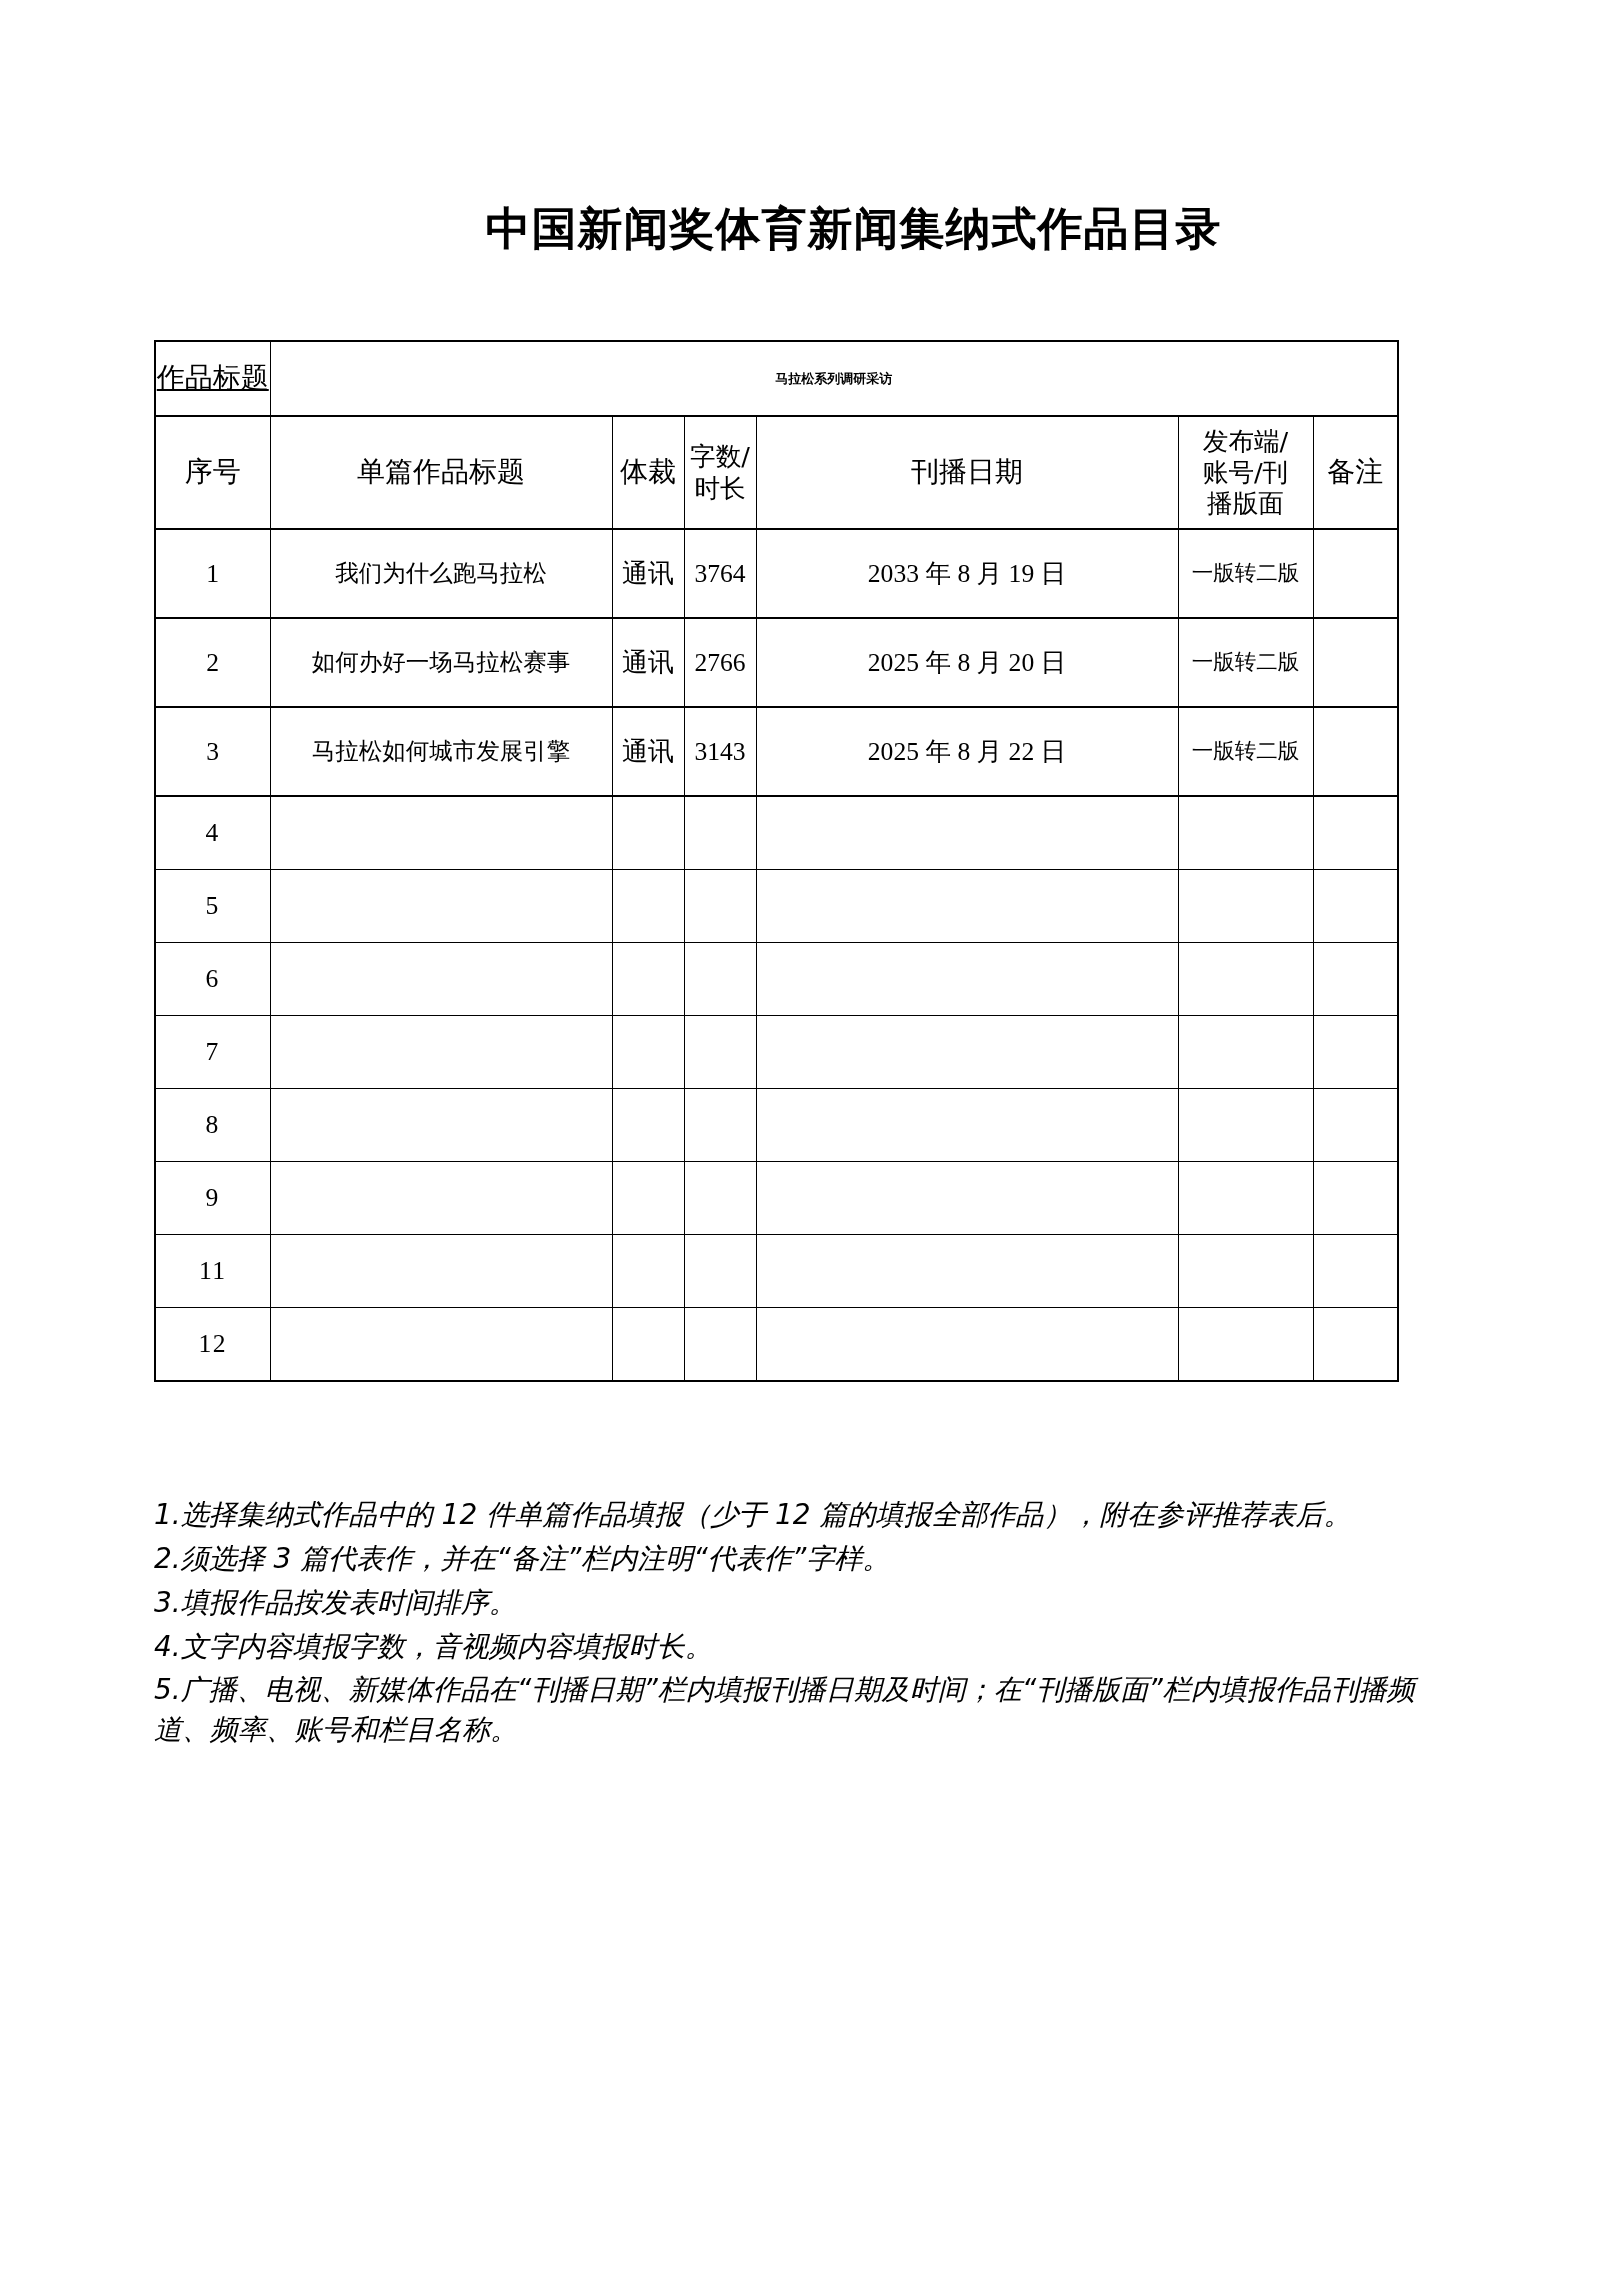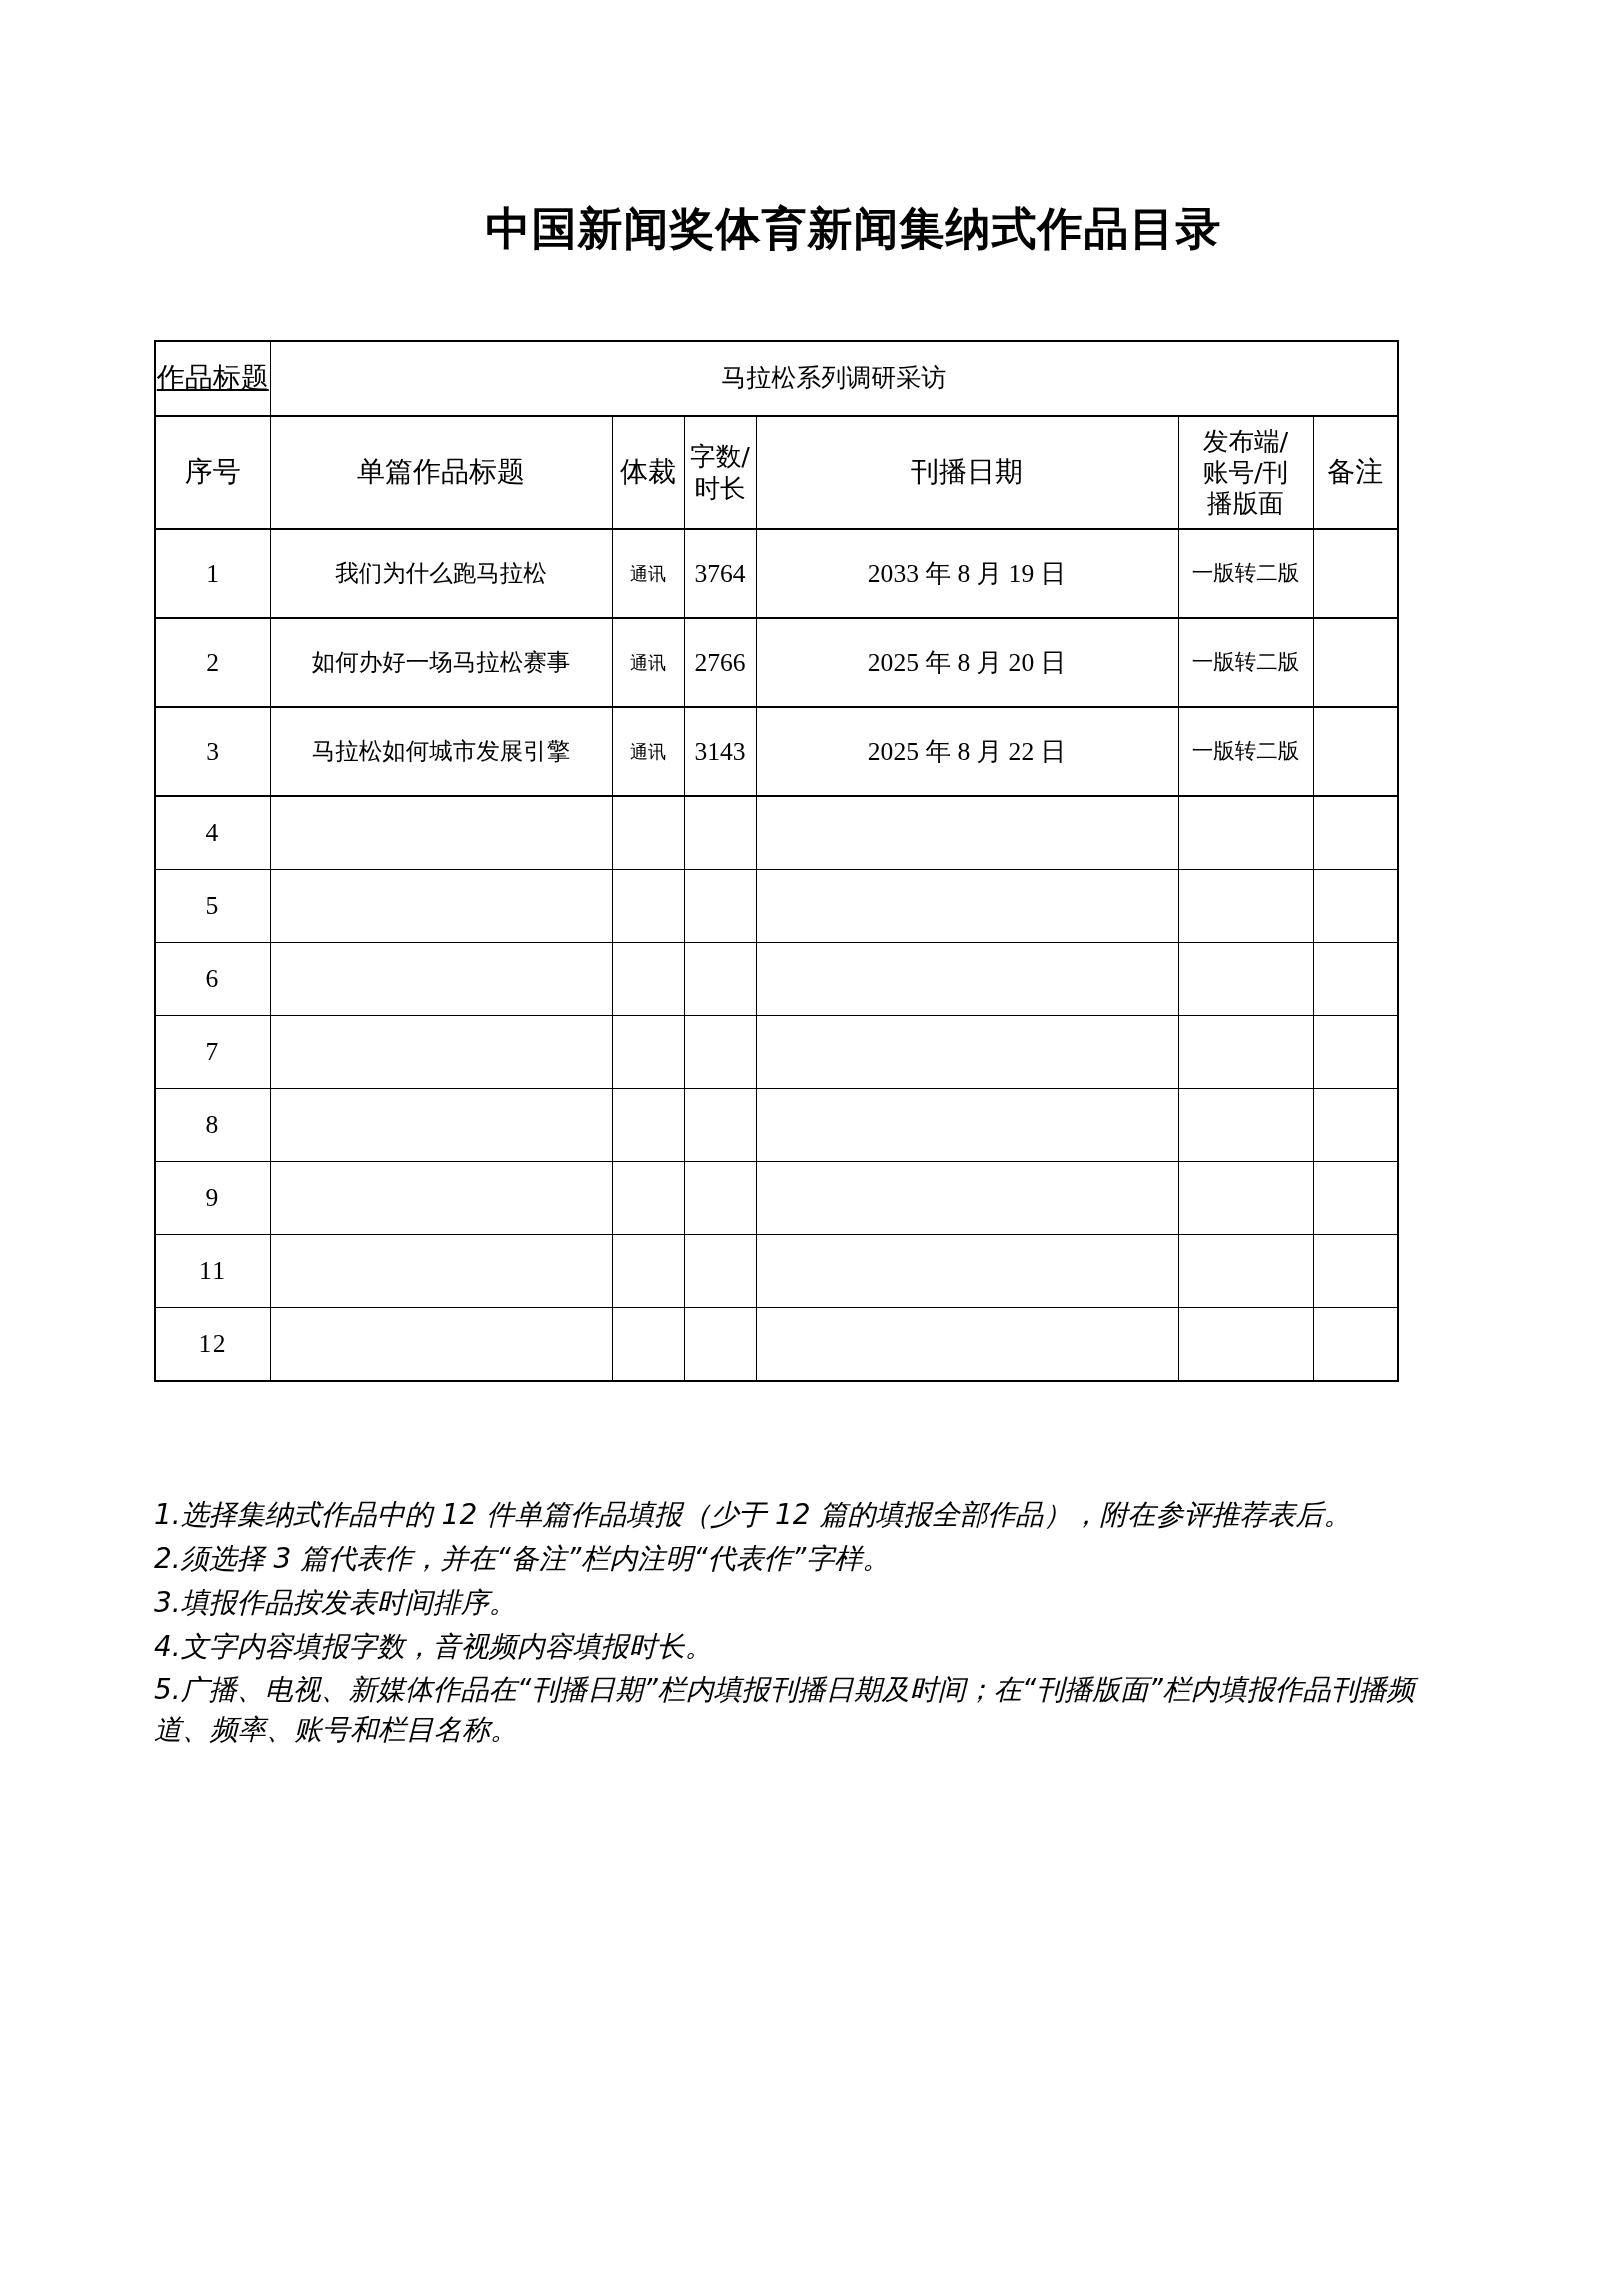--- a/index.html
+++ b/index.html
@@ -65,43 +65,43 @@
   table.catalog { border: 0; }
   .tbl-wrap { box-sizing: border-box; }
 
   tr.r-title td { height: 73px; }
   tr.r-title td.lbl {
     font-size: 28px;
     font-weight: normal;
     text-decoration: underline;
   }
   tr.r-title td.val {
-    font-size: 25px;
-    font-weight: normal;
+    font-size: 13px;
+    font-weight: bold;
     font-family: "DejaVu Sans", "Liberation Sans", sans-serif;
   }
 
   tr.r-head td {
     height: 111px;
     font-size: 28px;
     font-weight: normal;
   }
   tr.r-head td.h-small {
     font-size: 25.6px;
   }
 
   tr.r-data td { height: 87px; }
   tr.r-data td.c-num,
   tr.r-data td.c-count,
   tr.r-data td.c-date {
     font-family: "Liberation Serif", "DejaVu Serif", serif;
     font-size: 25.6px;
   }
   tr.r-data td.c-title { font-size: 23.5px; }
-  tr.r-data td.c-genre { font-size: 18px; }
+  tr.r-data td.c-genre { font-size: 26px; }
   tr.r-data td.c-pub   { font-size: 21.5px; }
 
   tr.r-empty td { height: 72px; }
   tr.r-empty td.c-num {
     font-family: "Liberation Serif", "DejaVu Serif", serif;
     font-size: 25.6px;
     letter-spacing: 1.5px;
   }
 
   

